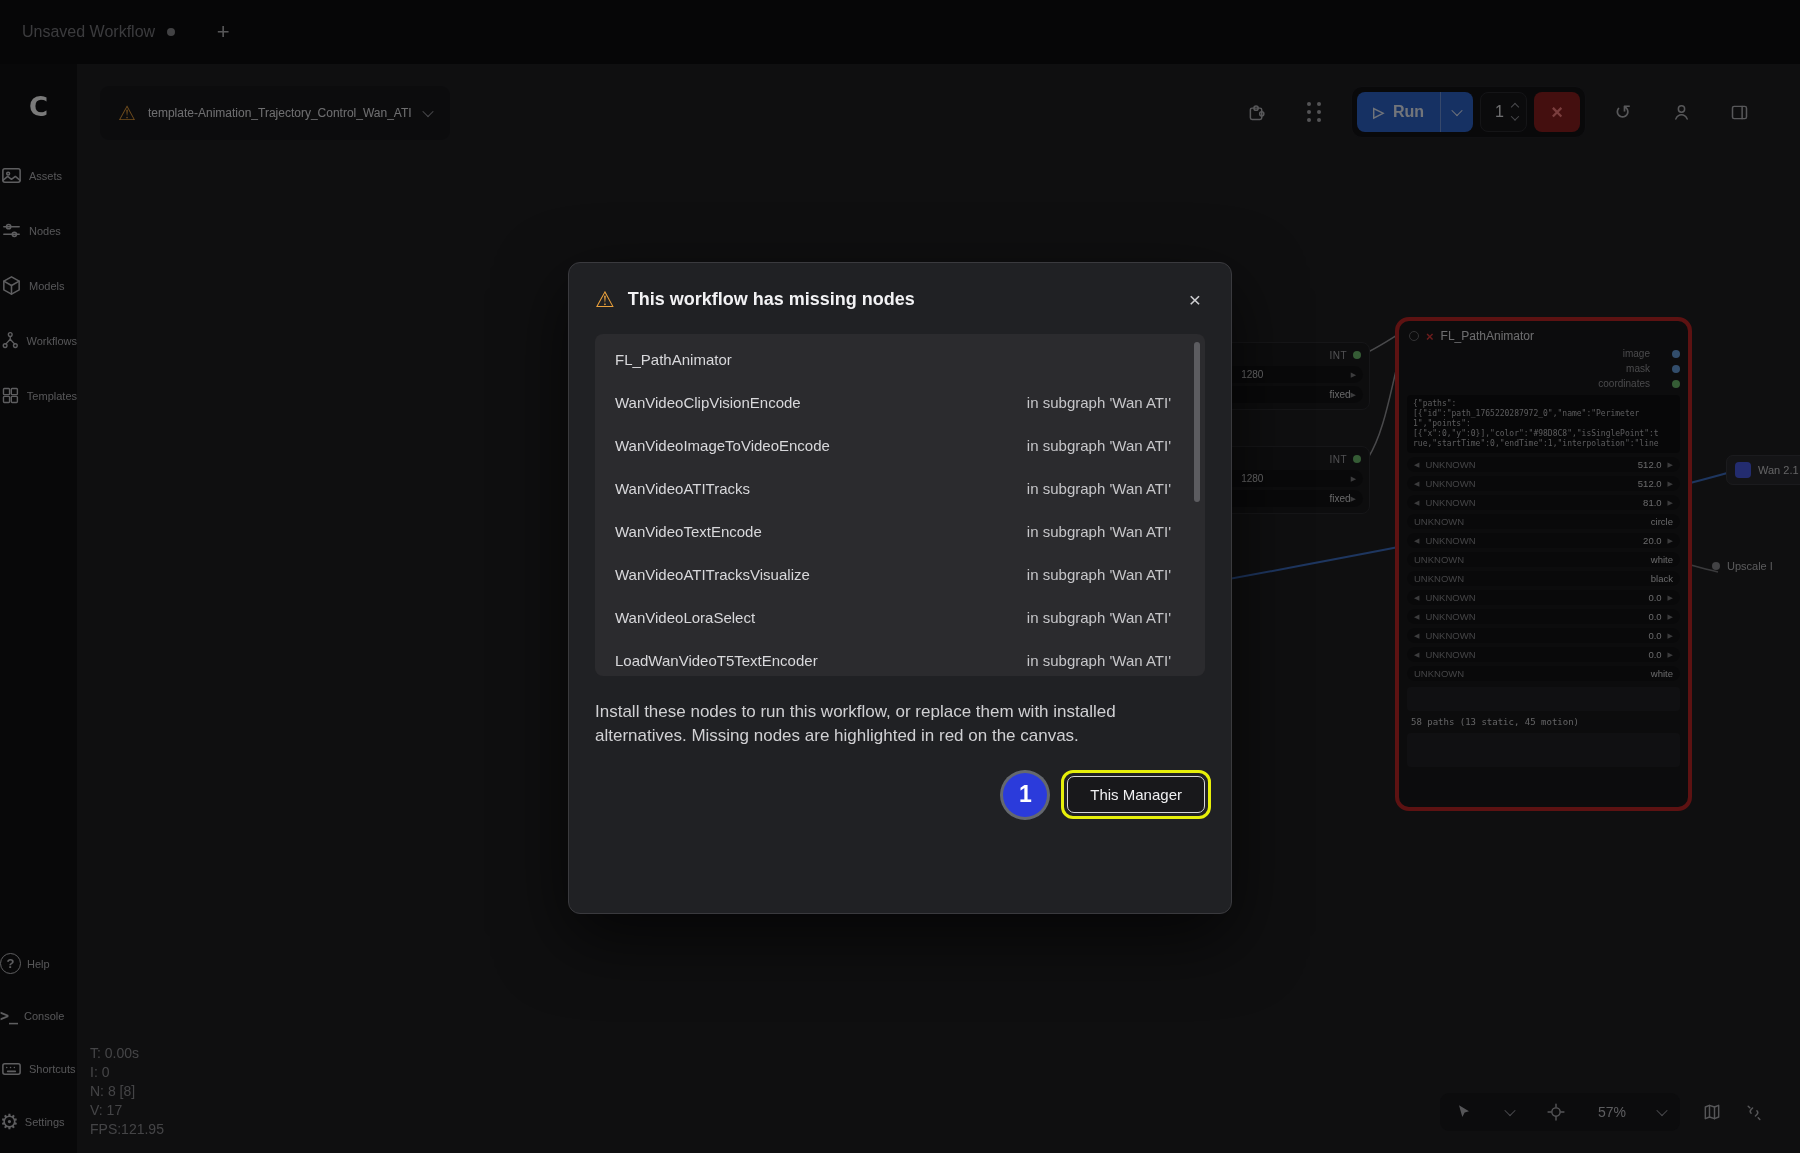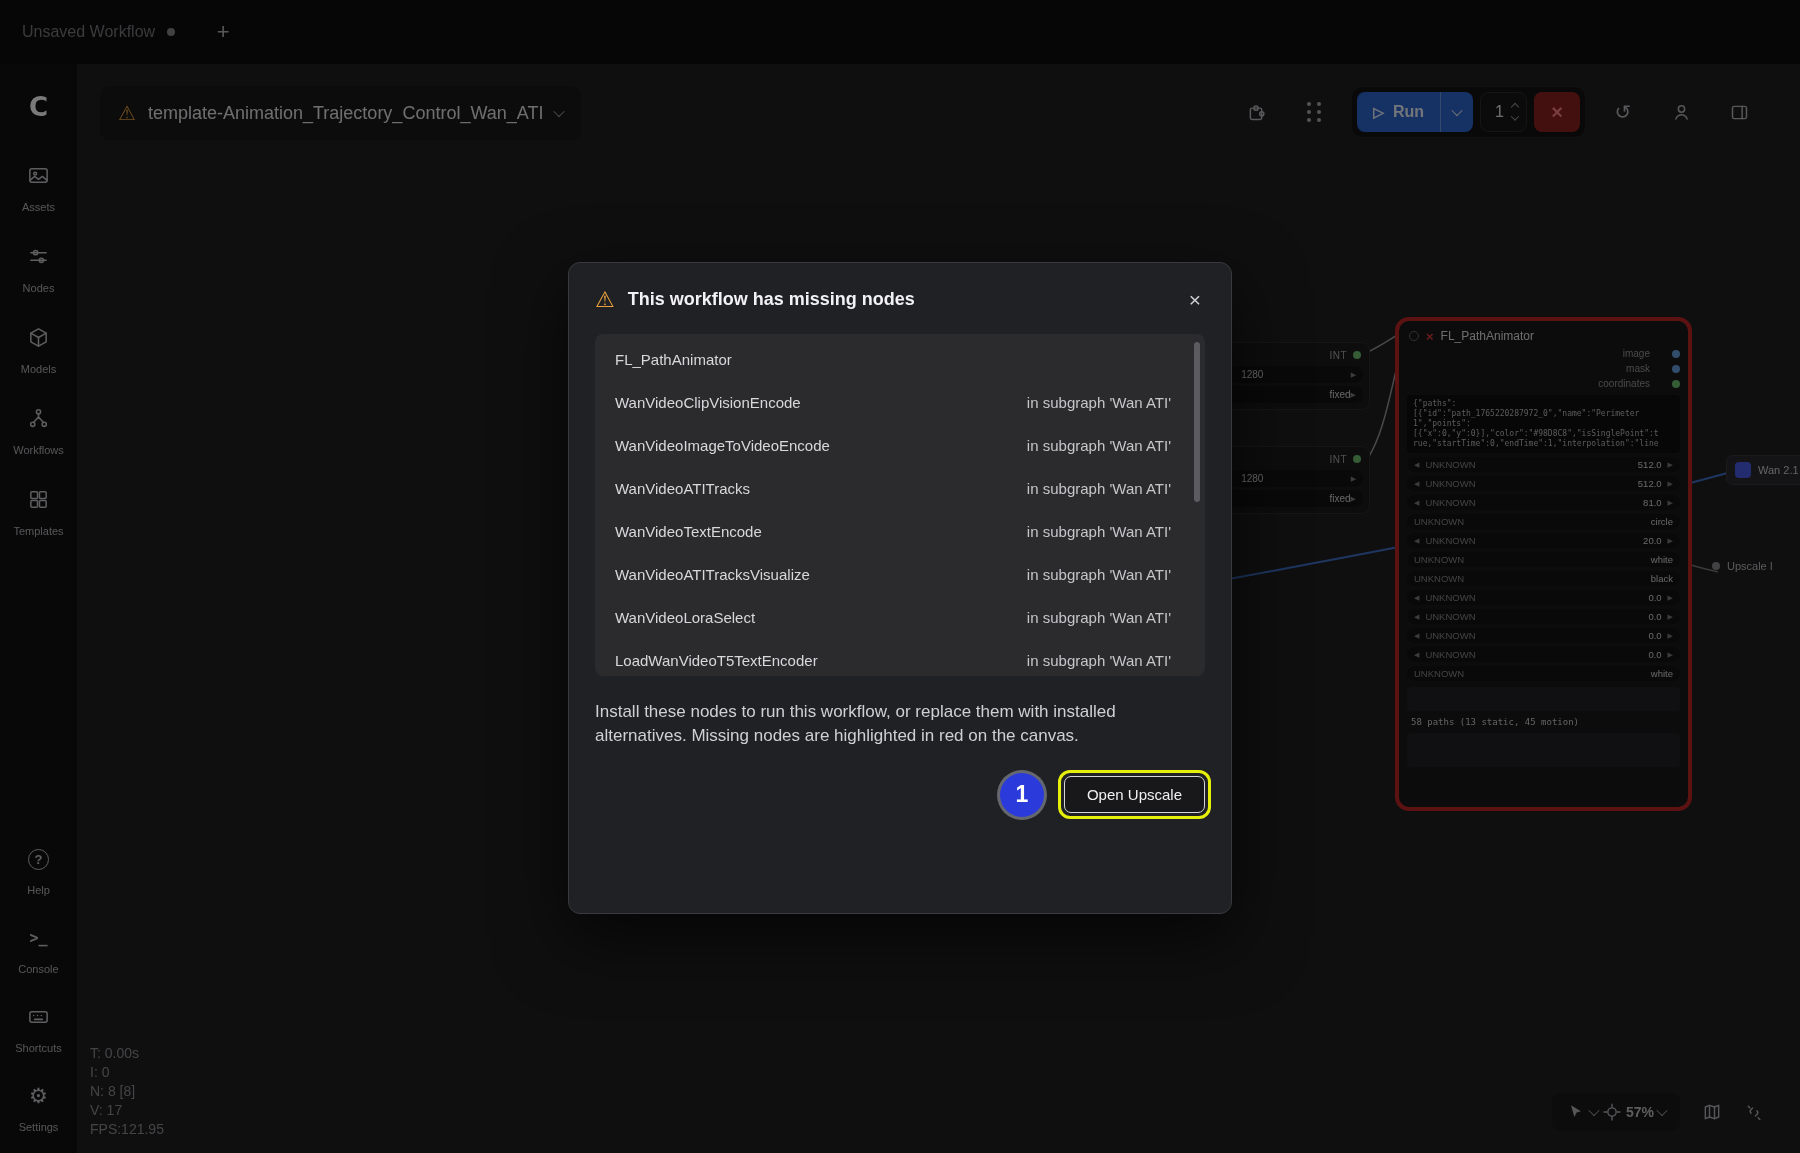--- a/index.html
+++ b/index.html
@@ -14,33 +14,33 @@
   .modal { position:absolute; left:568px; top:262px; width:664px; height:652px; background:#202124; border:1px solid #3a3a3e; border-radius:12px; box-shadow:0 24px 70px rgba(0,0,0,0.65); z-index:6; padding:24px 26px 26px 26px; display:flex; flex-direction:column; }
 
   
   .tab { display:flex; align-items:center; gap:12px; padding:0 22px; font-size:16px; color:#7b7b80; cursor:pointer; }
   .tab.active { background:#1a1a1d; color:#c9c9cd; }
   .tab-dot { width:8px; height:8px; border-radius:50%; background:#8a8a8e; }
   .newtab { width:52px; display:flex; align-items:center; justify-content:center; color:#b5b5b8; font-size:22px; cursor:pointer; }
 
   
   .logo { margin-top:22px; width:42px; height:42px; display:flex; align-items:center; justify-content:center; color:#fff; font-size:26px; font-weight:bold; font-family:"DejaVu Sans", sans-serif; }
-  .side-item { width:77px; padding:10px 0 8px 0; display:flex; flex-direction:column; align-items:center; gap:14px; color:#b9b9bd; cursor:pointer; }
+  .side-item { width:77px; padding:10px 0 8px 0; display:flex; flex-direction:row; align-items:center; gap:6px; color:#b9b9bd; cursor:pointer; }
   .side-item .lbl { font-size:11px; color:#b4b4b8; }
   .side-item svg { width:23px; height:23px; stroke:#c4c4c8; fill:none; stroke-width:1.6; stroke-linecap:round; stroke-linejoin:round; }
   .side-top { margin-top:26px; display:flex; flex-direction:column; gap:14px; }
   .side-bottom { margin-top:auto; margin-bottom:12px; display:flex; flex-direction:column; gap:12px; }
   .help-circle { width:21px; height:21px; border:1.6px solid #c4c4c8; border-radius:50%; display:flex; align-items:center; justify-content:center; font-size:13px; font-weight:bold; color:#c4c4c8; }
   .console-glyph { font-family:"DejaVu Sans Mono", monospace; font-size:15px; font-weight:bold; color:#c4c4c8; height:23px; display:flex; align-items:center; }
   .gear-glyph { font-size:21px; color:#c4c4c8; height:23px; display:flex; align-items:center; }
 
   
   .wf-header { position:absolute; left:100px; top:86px; height:54px; display:flex; align-items:center; gap:12px; background:#1a1a1d; border-radius:9px; padding:0 18px; cursor:pointer; }
   .warn-glyph { color:#eba13c; font-size:20px; line-height:1; }
-  .wf-title { color:#e6e6e9; font-size:18px; }
+  .wf-title { color:#e6e6e9; font-size:12px; }
   .chev { display:inline-block; width:8px; height:8px; border-right:1.8px solid #9a9aa0; border-bottom:1.8px solid #9a9aa0; transform:rotate(45deg) translate(-1px,-1px); }
   .chev.up { transform:rotate(-135deg); }
 
   
   .top-controls { position:absolute; right:40px; top:86px; height:52px; display:flex; align-items:center; gap:16px; z-index:1; }
   .icon-btn { width:42px; height:42px; display:flex; align-items:center; justify-content:center; color:#b8b8bc; cursor:pointer; border-radius:8px; }
   .icon-btn svg { width:21px; height:21px; stroke:currentColor; fill:none; stroke-width:1.7; stroke-linecap:round; stroke-linejoin:round; }
   .grip { width:14px; height:20px; position:relative; }
   .grip i { position:absolute; width:4px; height:4px; border-radius:50%; background:#b0b0b4; }
   .run-group { display:flex; align-items:center; gap:7px; background:#131316; border:1px solid #232327; border-radius:11px; padding:5px; }
@@ -93,21 +93,21 @@
   .wan-icon { width:16px; height:16px; border-radius:4px; background:#4a5de8; flex:none; }
   .wan-title { color:#cfcfd2; font-size:11px; white-space:nowrap; }
   .upscale-node { position:absolute; left:1712px; top:560px; display:flex; align-items:center; gap:7px; cursor:grab; }
   .upscale-title { color:#bdbdc0; font-size:11px; white-space:nowrap; }
 
   
   .stats { position:absolute; left:90px; top:1044px; color:#8f8f93; font-size:14px; line-height:19px; }
 
   
   .view-bar { position:absolute; right:36px; bottom:22px; display:flex; align-items:center; gap:22px; }
-  .view-pill { display:flex; align-items:center; gap:4px; background:#19191c; border-radius:9px; padding:9px 14px; color:#b4b4b8;font-weight:bold; }
+  .view-pill { display:flex; align-items:center; gap:32px; background:#19191c; border-radius:9px; padding:9px 14px; color:#b4b4b8; }
   .view-pill svg, .view-bar svg { width:20px; height:20px; stroke:currentColor; fill:none; stroke-width:1.7; stroke-linecap:round; stroke-linejoin:round; }
   .zoom-text { font-size:14px; color:#c2c2c6; }
   .view-icon { color:#b4b4b8; cursor:pointer; display:flex; }
 
   
   .m-header { display:flex; align-items:center; gap:13px; }
   .m-warn { color:#eba13c; font-size:22px; line-height:1; }
   .m-title { color:#f2f2f4; font-size:18px; font-weight:bold; flex:1; }
   .m-close { color:#cfcfd2; font-size:21px; cursor:pointer; line-height:1; padding:2px 4px; }
   .m-desc { margin-top:26px; color:#d2d2d5; font-size:17px; }
@@ -511,16 +511,16 @@
     </div>
     <div class="m-scrollbar"></div>
   </div>
 
   <div class="m-footer-text">Install these nodes to run this workflow, or replace them with installed alternatives. Missing nodes are highlighted in red on the canvas.</div>
 
   <div class="m-actions">
     <div class="om-wrap">
       <span class="om-badge">1</span>
       <span class="om-ring"></span>
-      <button class="om-btn">Open Upscale</button>
+      <button class="om-btn">This Manager</button>
     </div>
   </div>
 </div>
 
 </body></html>

